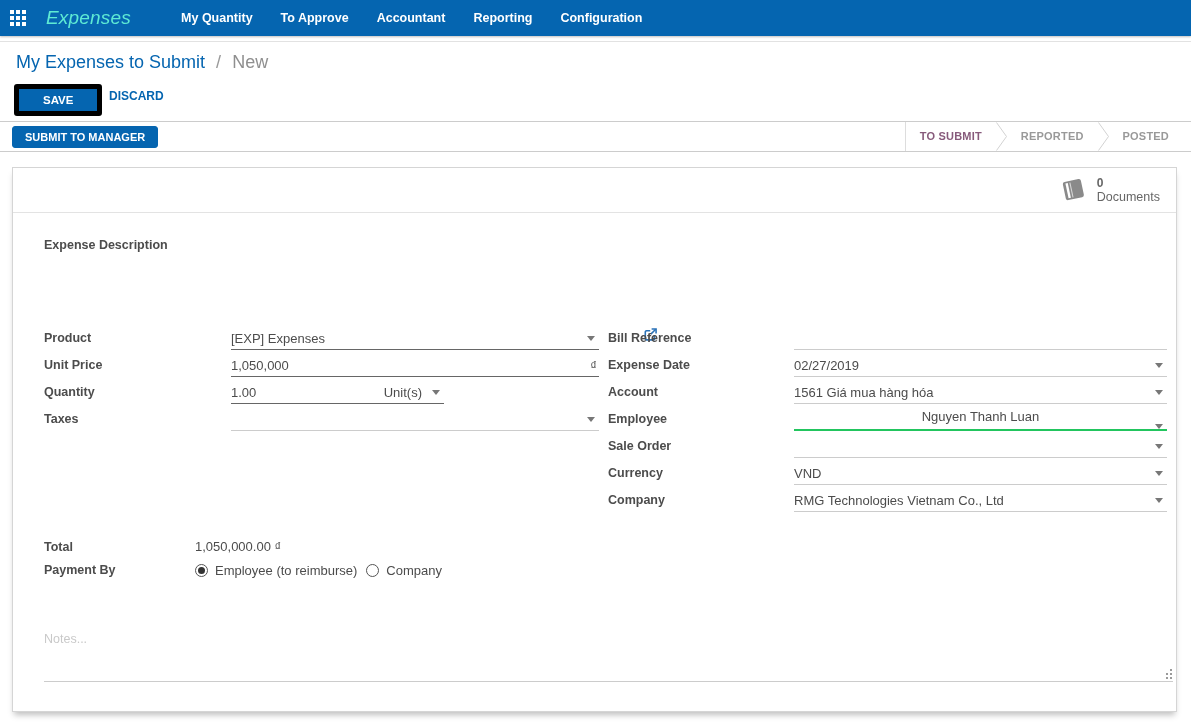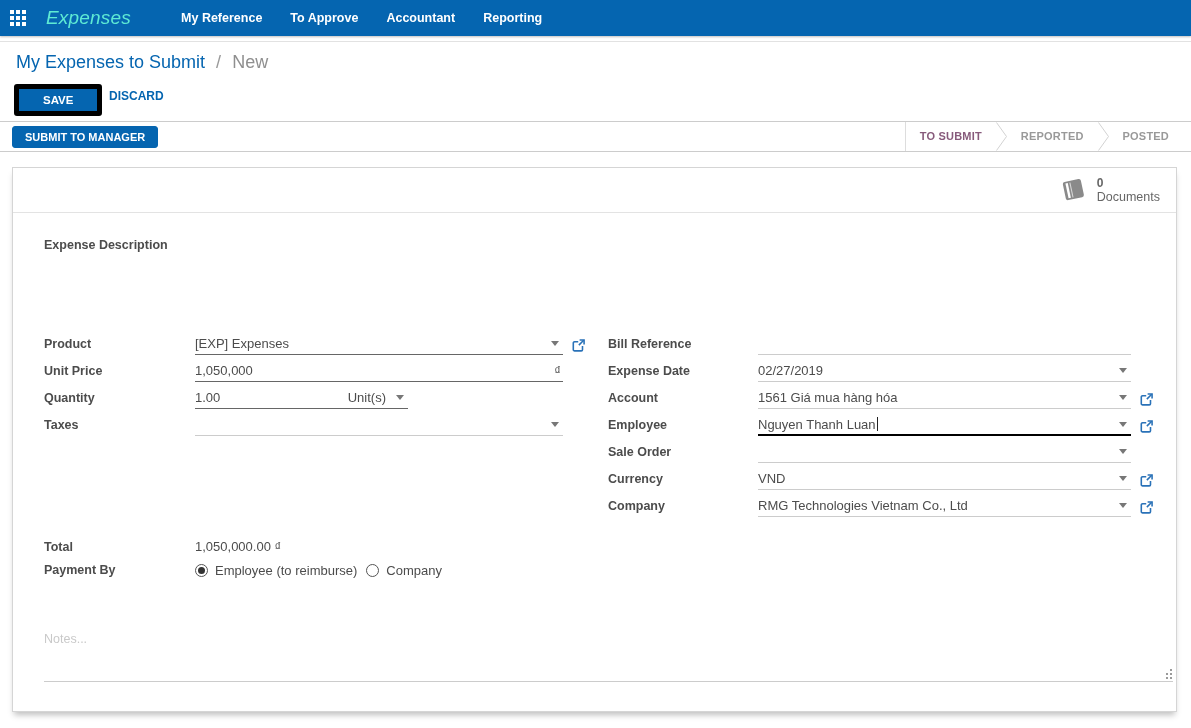--- a/index.html
+++ b/index.html
@@ -61,28 +61,28 @@
 
   
   .desc-label { position:absolute; top:70px; left:31px; font-size:12.5px;
                 font-weight:bold; color:#4c4c4c; }
   .desc-input { position:absolute; top:88px; left:31px; width:672px; height:42px;
                 border:none; border-bottom:2px solid #555; font-size:27px; color:#444;
                 font-family:inherit; background:transparent; outline:none; padding:0 0 4px 0; }
 
   .fgrid-left  { position:absolute; top:160px; left:31px; }
   .fgrid-right { position:absolute; top:160px; left:595px; }
-  .frow { display:flex; align-items:flex-end; height:27px; }
+  .frow { display:flex; align-items:flex-start; height:27px;gap:36px; }
   .flabel { width:151px; font-size:12.5px; font-weight:bold; color:#4c4c4c;
             line-height:21px; }
   .fgrid-right .flabel { width:150px; }
   .field { display:flex; align-items:center; height:22px; font-size:13px;
            color:#4c4c4c; border-bottom:1px solid #ccc; cursor:text; }
   .field.dark { border-bottom-color:#666; }
-  .field.focused { border-bottom:2px solid #000000; }
+  .field.focused { border-bottom:2px solid #22c55e;flex-direction:column; }
   .w-main-l { width:368px; }
   .w-qty { width:213px; }
   .w-main-r { width:373px; }
   .caret { width:0; height:0; border-left:4px solid transparent;
            border-right:4px solid transparent; border-top:5px solid #777;
            margin-left:auto; margin-right:4px; cursor:pointer; }
   .caret.inline { margin-left:10px; }
   .ext-link { margin-left:9px; margin-bottom:3px; cursor:pointer; display:block; }
   .uom { margin-left:auto; color:#4c4c4c; }
   .cur-symbol { margin-left:auto; margin-right:2px; }
@@ -119,24 +119,25 @@
         <span></span>
         <span></span>
         <span></span>
         <span></span>
         <span></span>
         <span></span>
         <span></span>
     </div>
     <div class="brand">Expenses</div>
     <div class="nav-menu">
-      <div class="nav-item">My Reference</div>
+      <div class="nav-item">My Quantity</div>
       <div class="nav-item">To Approve</div>
       <div class="nav-item">Accountant</div>
       <div class="nav-item">Reporting</div>
+      <div class="nav-item">Configuration</div>
     </div>
   </div>
   <div class="hairline"></div>
 
   <div class="breadcrumb">
     <span class="bc-parent">My Expenses to Submit</span>
     <span class="bc-sep">/</span>
     <span class="bc-current">New</span>
   </div>
   <button class="btn-save">SAVE</button>

